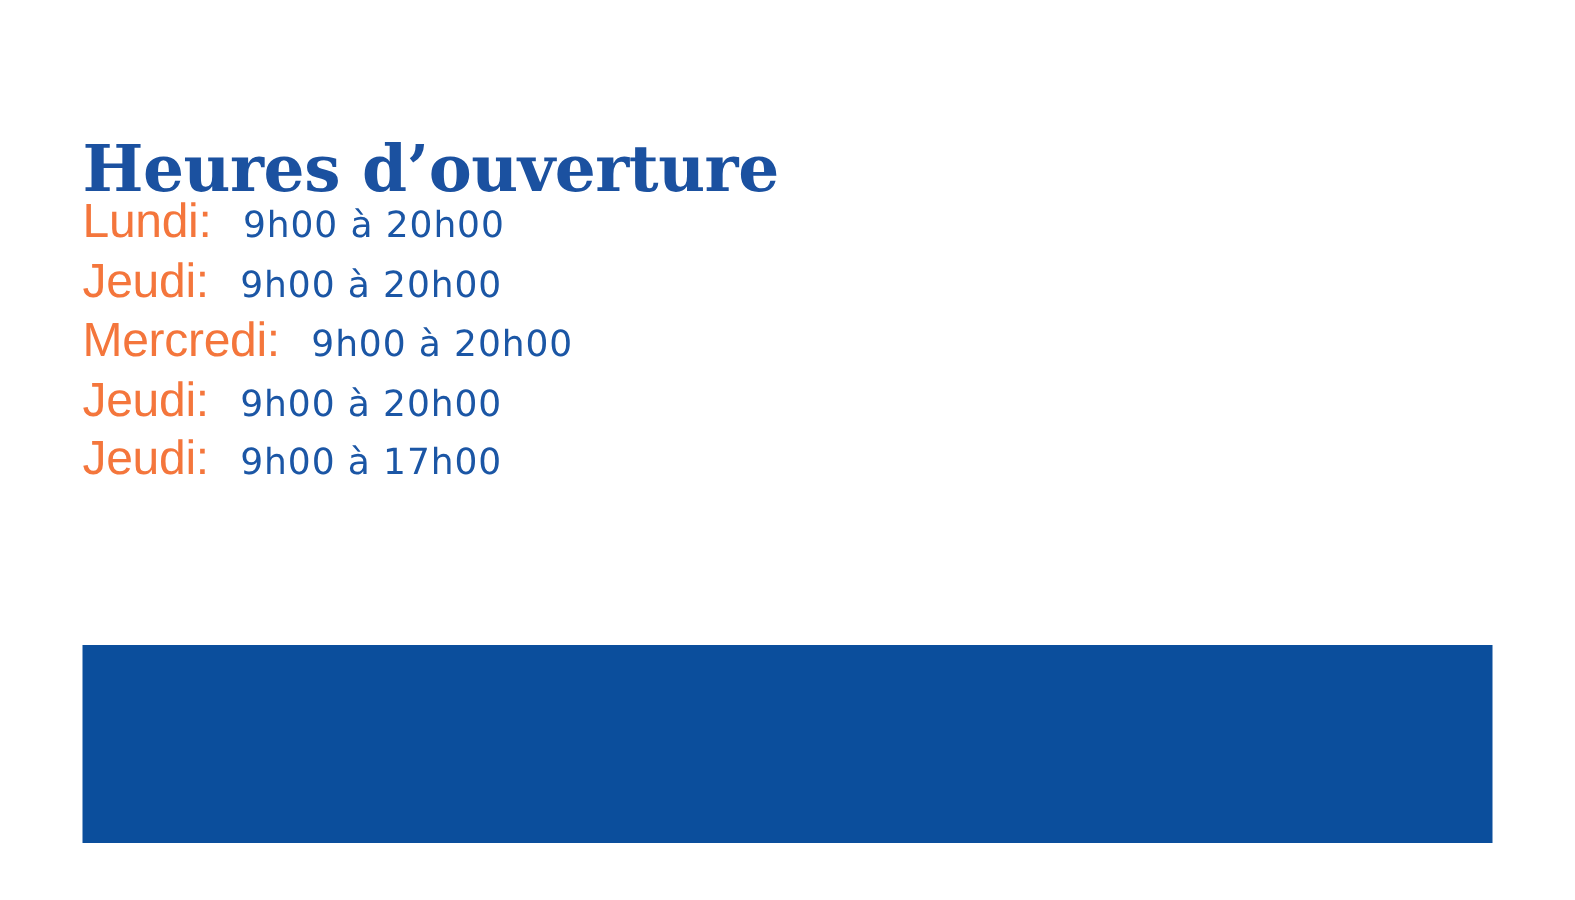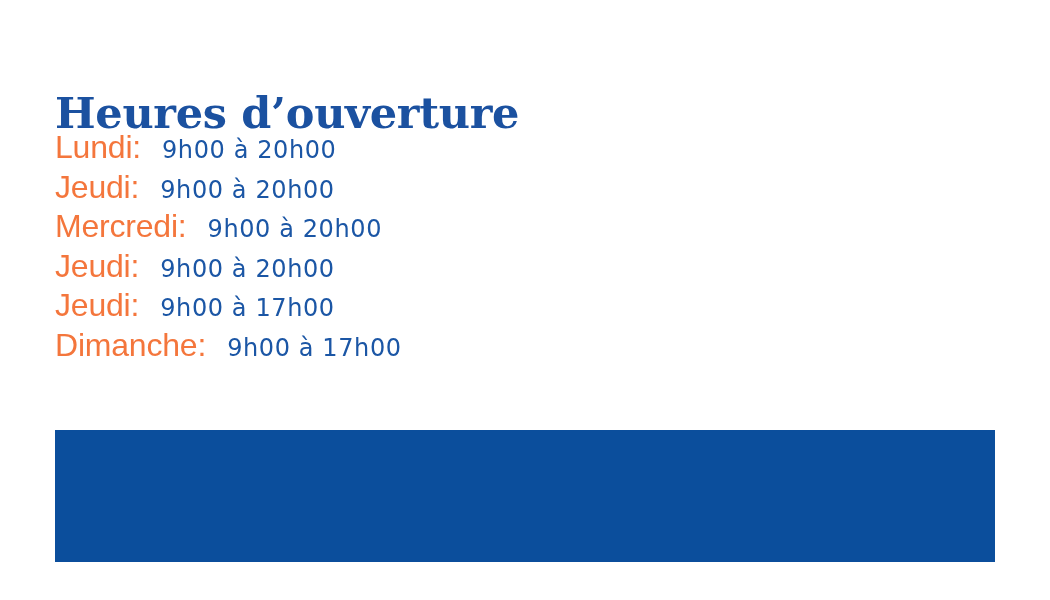--- a/index.html
+++ b/index.html
@@ -105,21 +105,18 @@
 
     <li class="hours-row">
       <span class="day-label">Jeudi:</span><span class="time-value">9h00  à  20h00</span>
     </li>
 
 
     <li class="hours-row">
       <span class="day-label">Jeudi:</span><span class="time-value">9h00  à  17h00</span>
     </li>
 
-    <li class="hours-row">
-      <span class="day-label">Dimanche:</span><span class="time-value">9h00  à  17h00</span>
-    </li>
 
   </ul>
 
   <div id="banner"></div>
 
 </div>
 
 </body></html>

